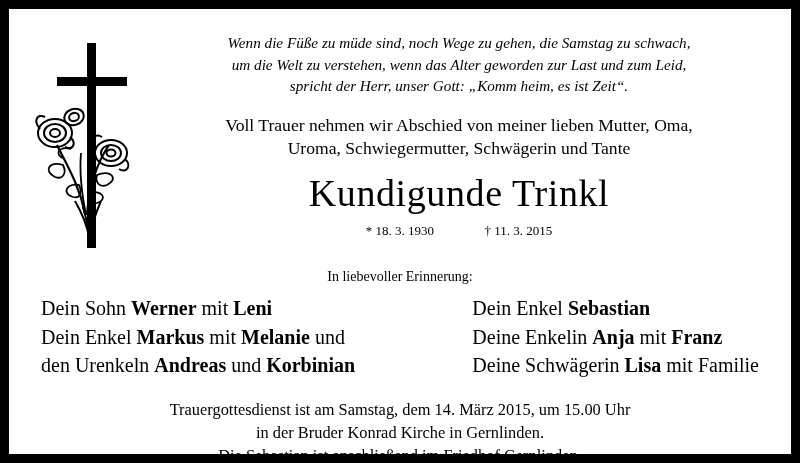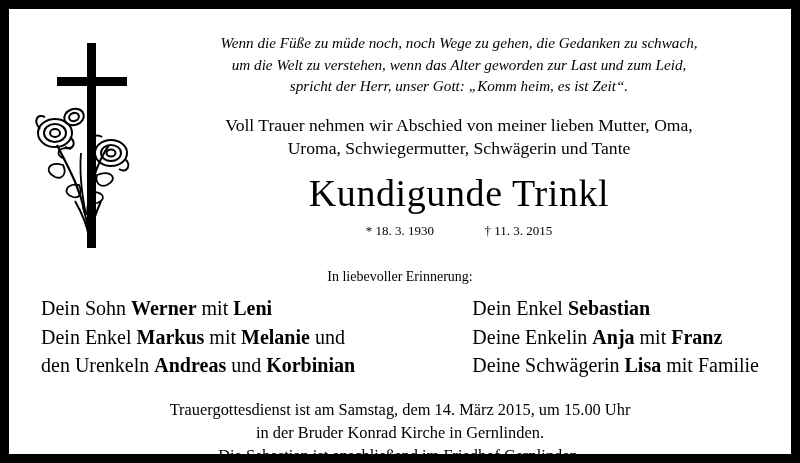--- a/index.html
+++ b/index.html
@@ -140,21 +140,21 @@
 
         <g stroke="#000" stroke-width="2" fill="none">
           <path d="M48 176 C 56 190, 60 200, 62 212"></path>
           <path d="M74 176 C 68 190, 64 200, 63 212"></path>
           <path d="M56 182 C 60 196, 62 204, 62 214"></path>
         </g>
       </svg>
     </div>
 
     <div class="verse">
-      <div>Wenn die Füße zu müde noch, noch Wege zu gehen, die Gedanken zu schwach,</div>
+      <div>Wenn die Füße zu müde sind, noch Wege zu gehen, die Samstag zu schwach,</div>
       <div>um die Welt zu verstehen, wenn das Alter geworden zur Last und zum Leid,</div>
       <div>spricht der Herr, unser Gott: „Komm heim, es ist Zeit“.</div>
     </div>
 
     <div class="intro">
       <div>Voll Trauer nehmen wir Abschied von meiner lieben Mutter, Oma,</div>
       <div>Uroma, Schwiegermutter, Schwägerin und Tante</div>
     </div>
 
     <div class="name">Kundigunde Trinkl</div>

